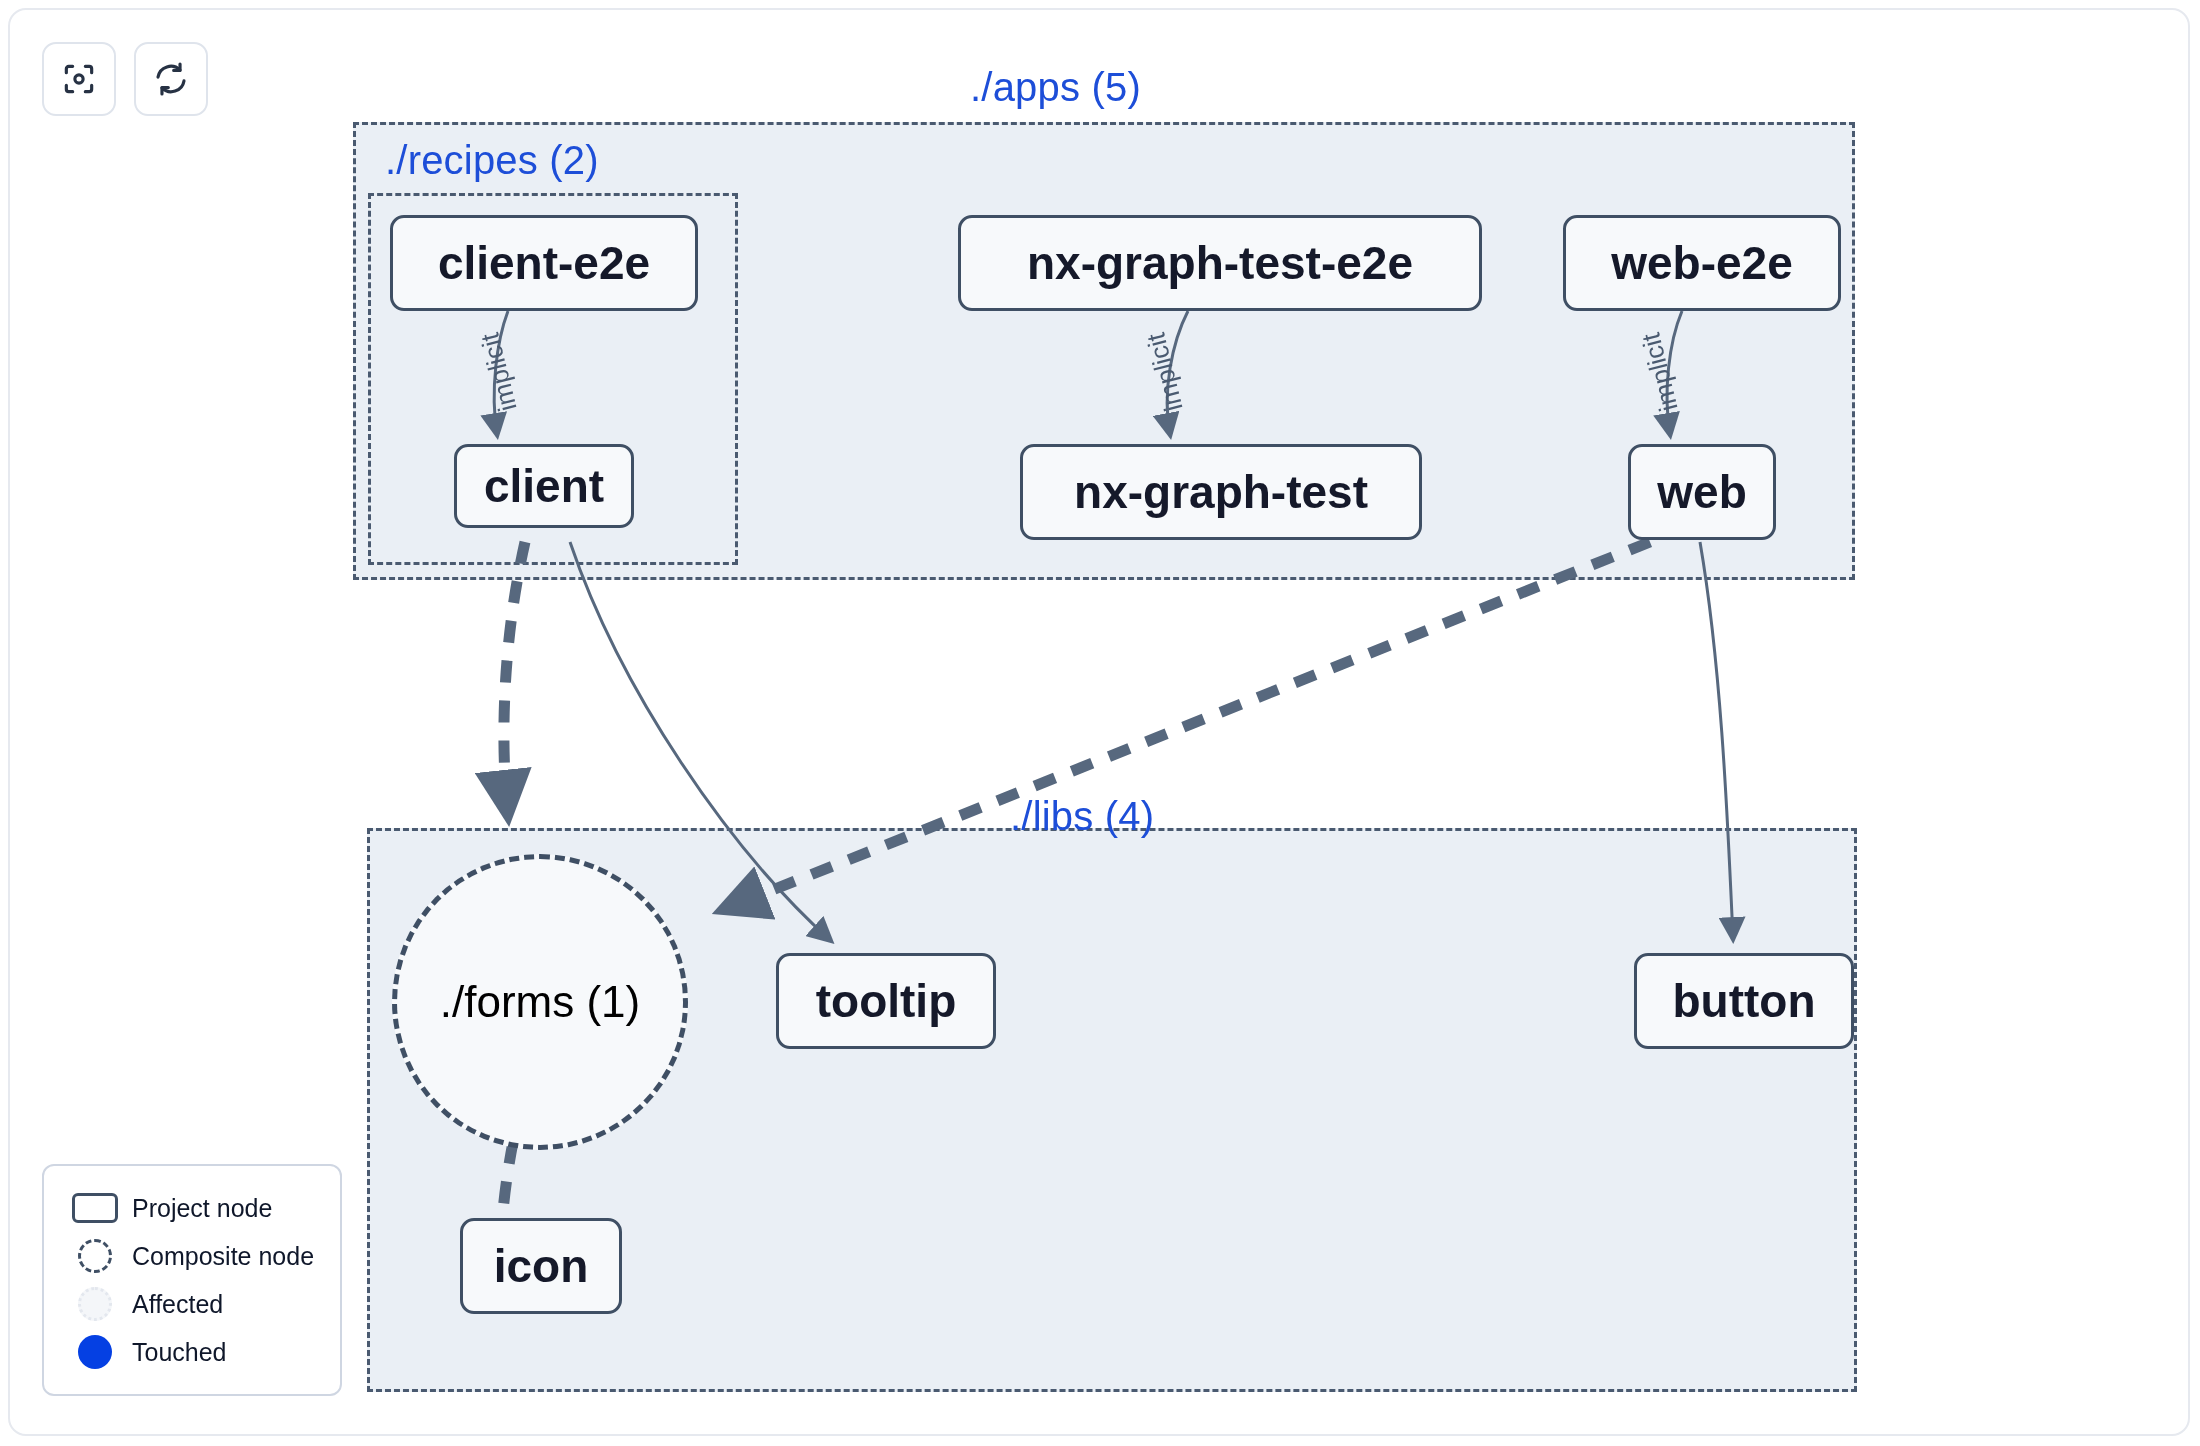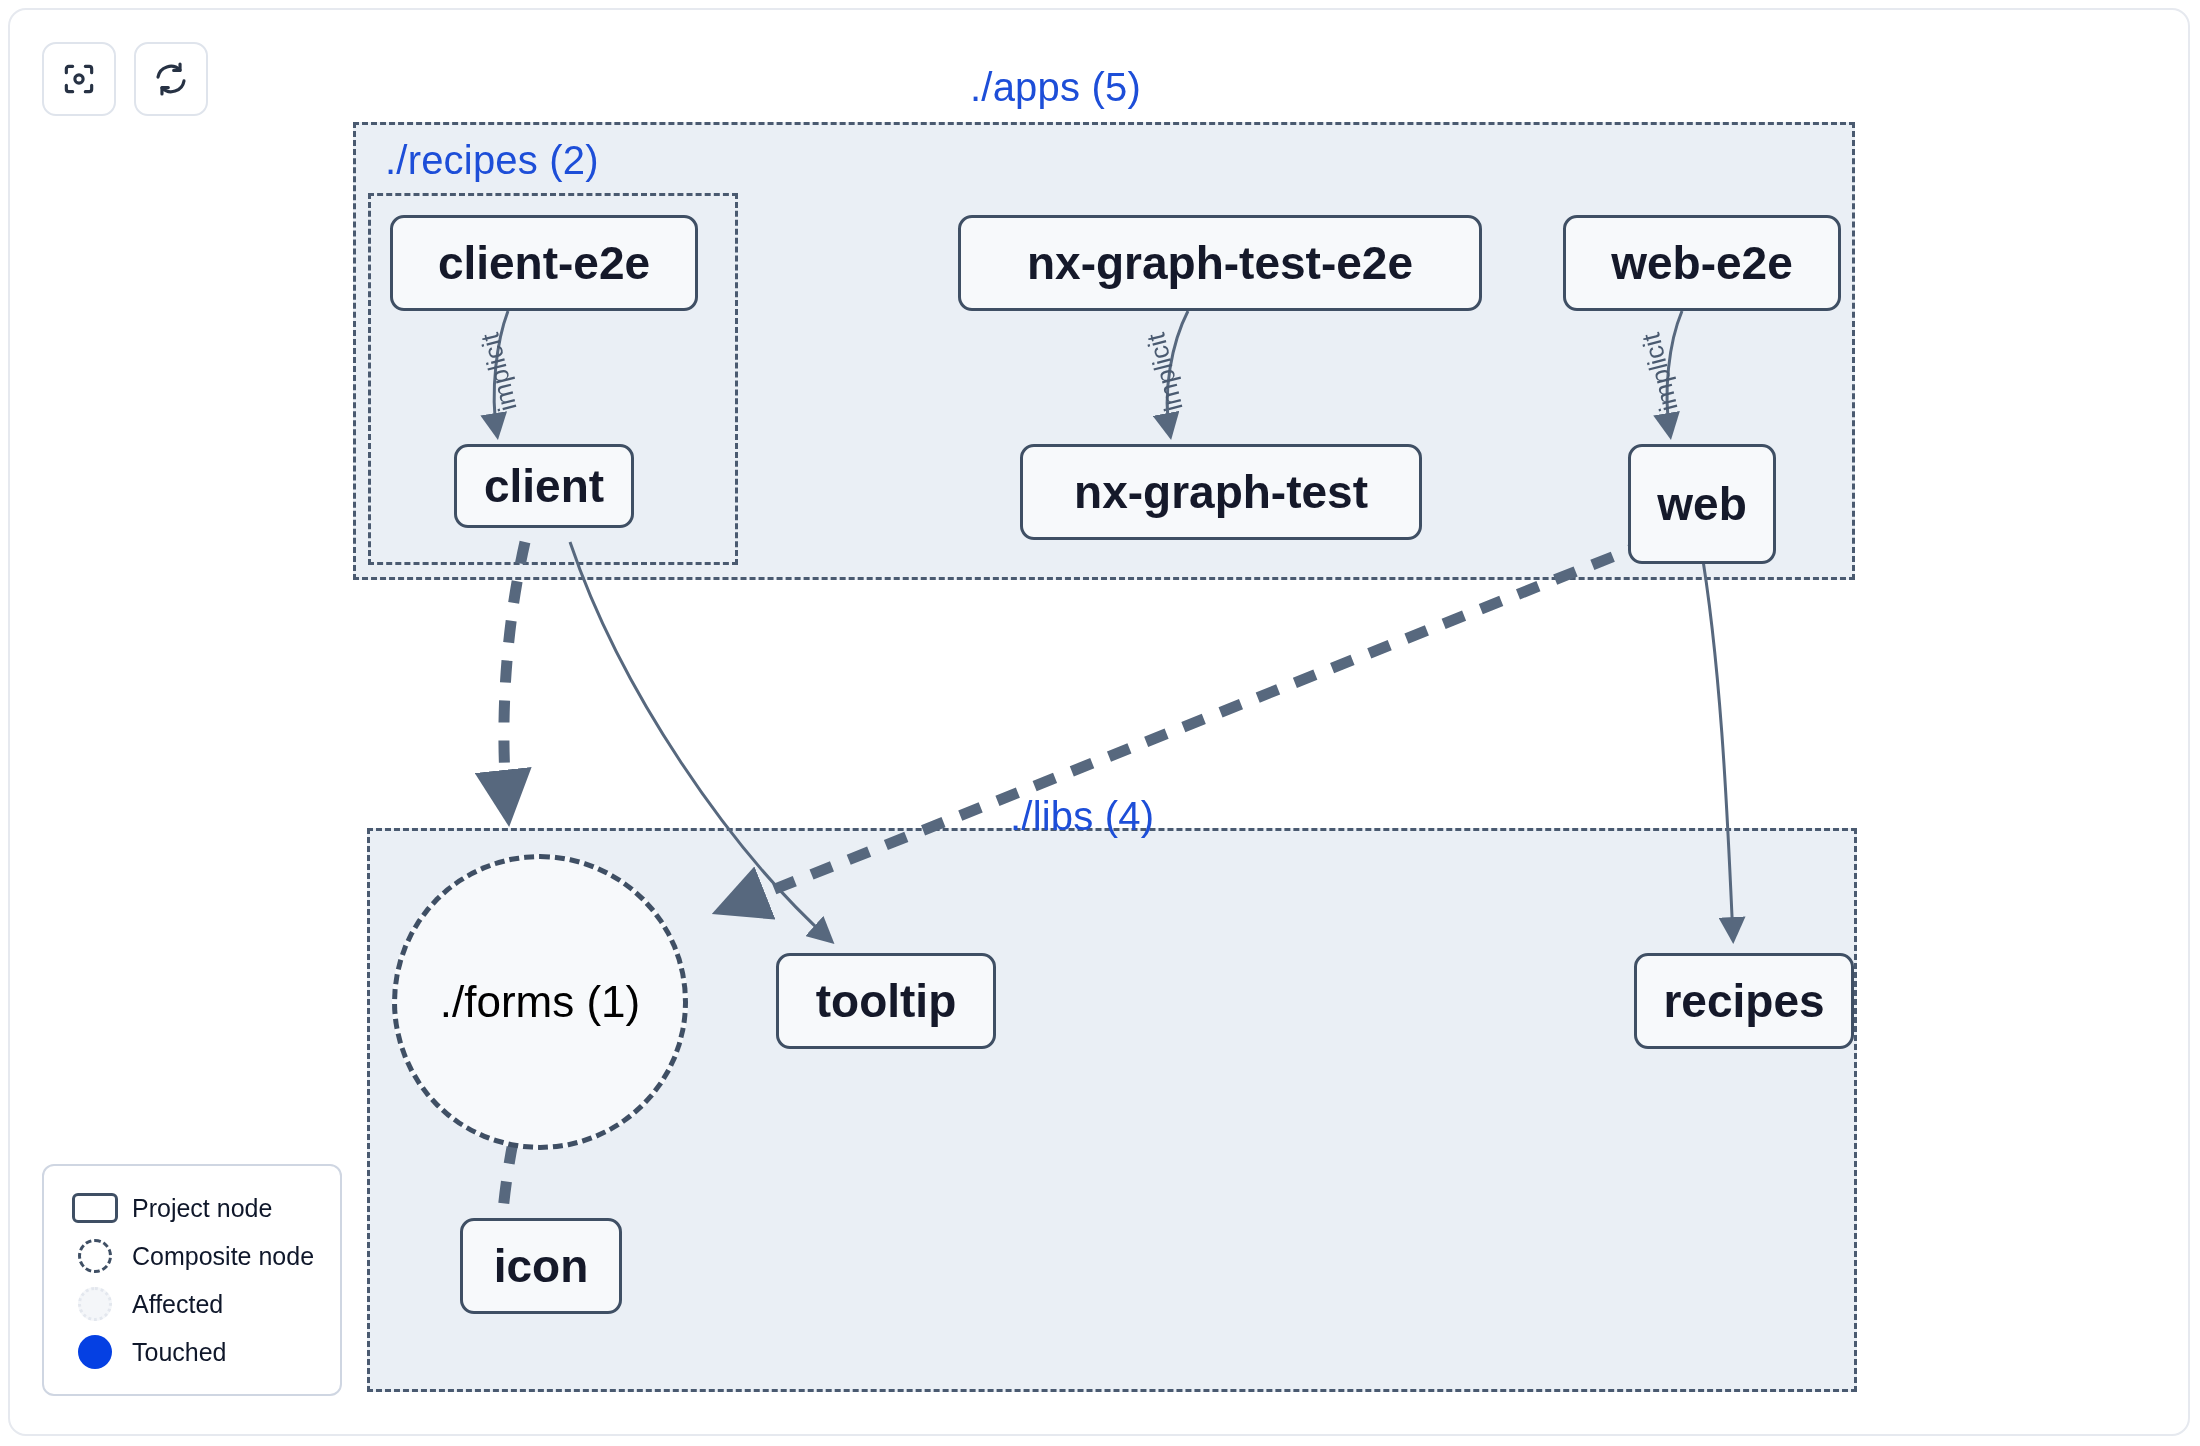--- a/index.html
+++ b/index.html
@@ -247,28 +247,28 @@
         </div>
         <div class="node" style="left: 1553px; top: 205px; width: 278px; height: 96px;">
           <span class="node-label">web-e2e</span>
         </div>
         <div class="node" style="left: 444px; top: 434px; width: 180px; height: 84px;">
           <span class="node-label">client</span>
         </div>
         <div class="node" style="left: 1010px; top: 434px; width: 402px; height: 96px;">
           <span class="node-label">nx-graph-test</span>
         </div>
-        <div class="node" style="left: 1618px; top: 434px; width: 148px; height: 120px;">
+        <div class="node" style="left: 1618px; top: 434px; width: 148px; height: 96px;">
           <span class="node-label">web</span>
         </div>
         <div class="node" style="left: 766px; top: 943px; width: 220px; height: 96px;">
           <span class="node-label">tooltip</span>
         </div>
         <div class="node" style="left: 1624px; top: 943px; width: 220px; height: 96px;">
-          <span class="node-label">recipes</span>
+          <span class="node-label">button</span>
         </div>
         <div class="node" style="left: 450px; top: 1208px; width: 162px; height: 96px;">
           <span class="node-label">icon</span>
         </div>
         <div class="composite-node" style="left: 382px; top: 844px; width: 296px; height: 296px;">
           <span class="composite-label">./forms (1)</span>
         </div>
       </div>
 
     <div id="edge-labels-root">

